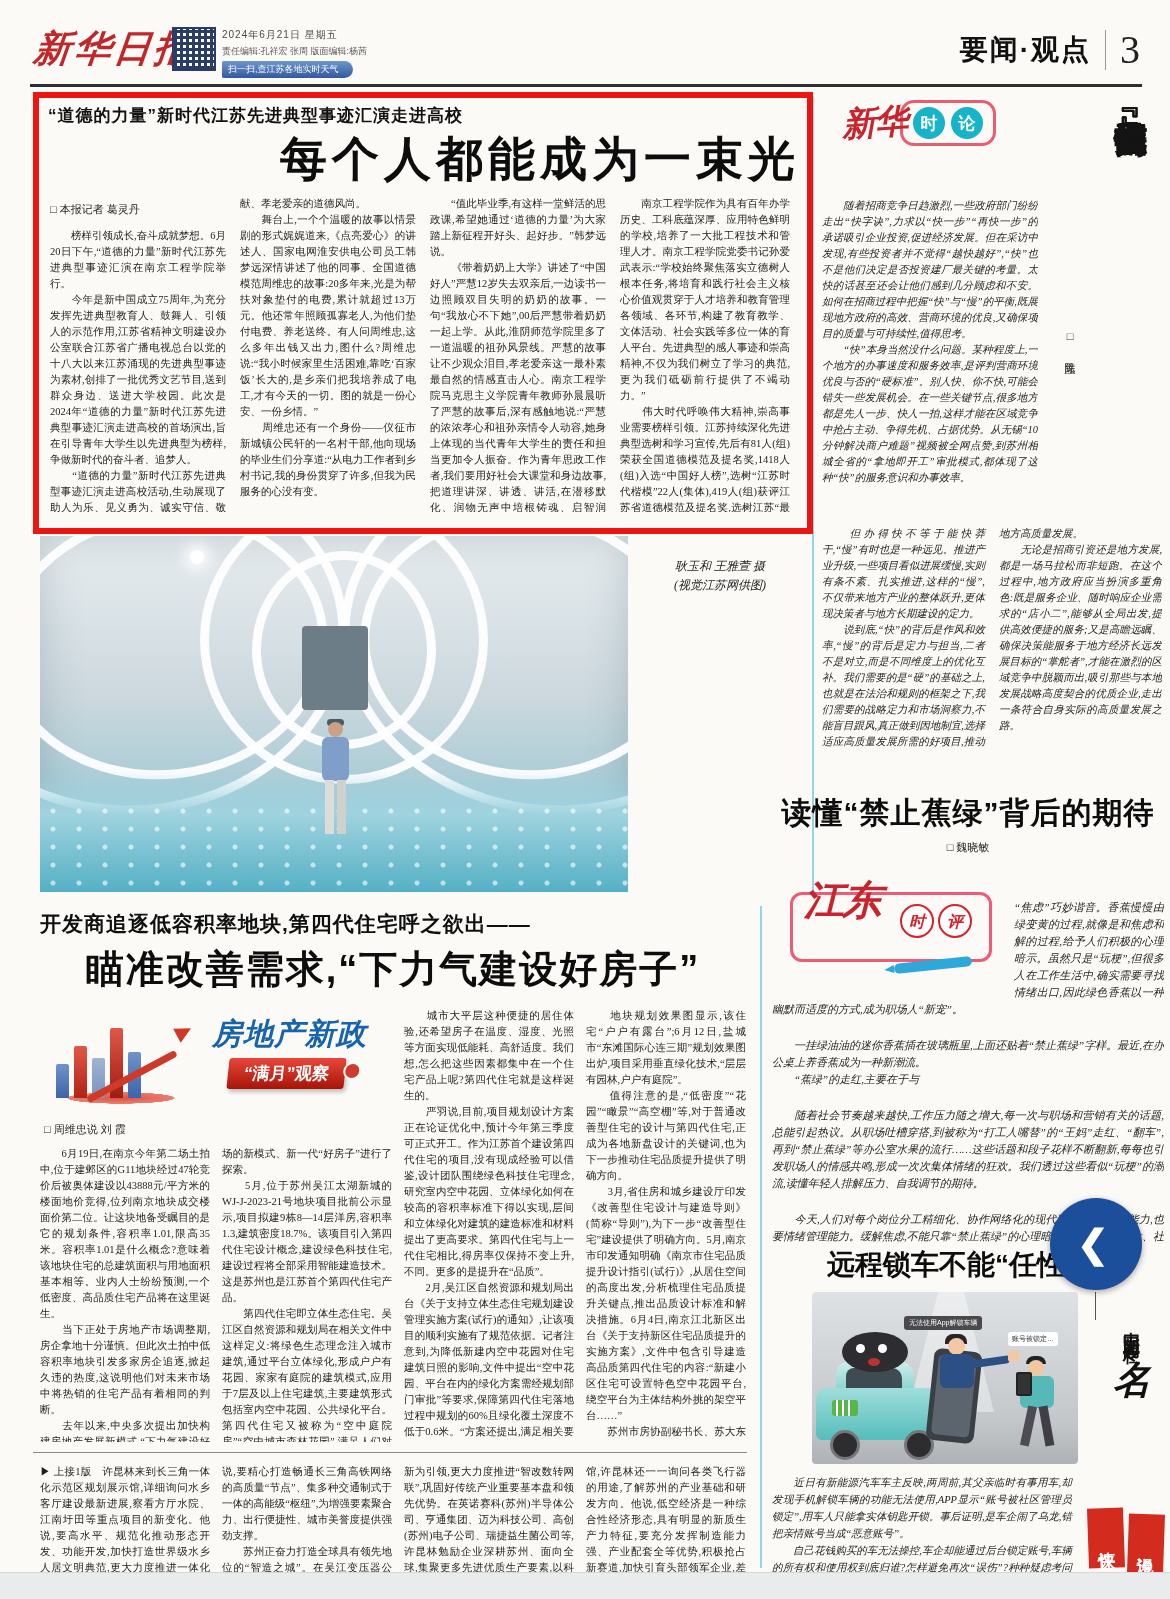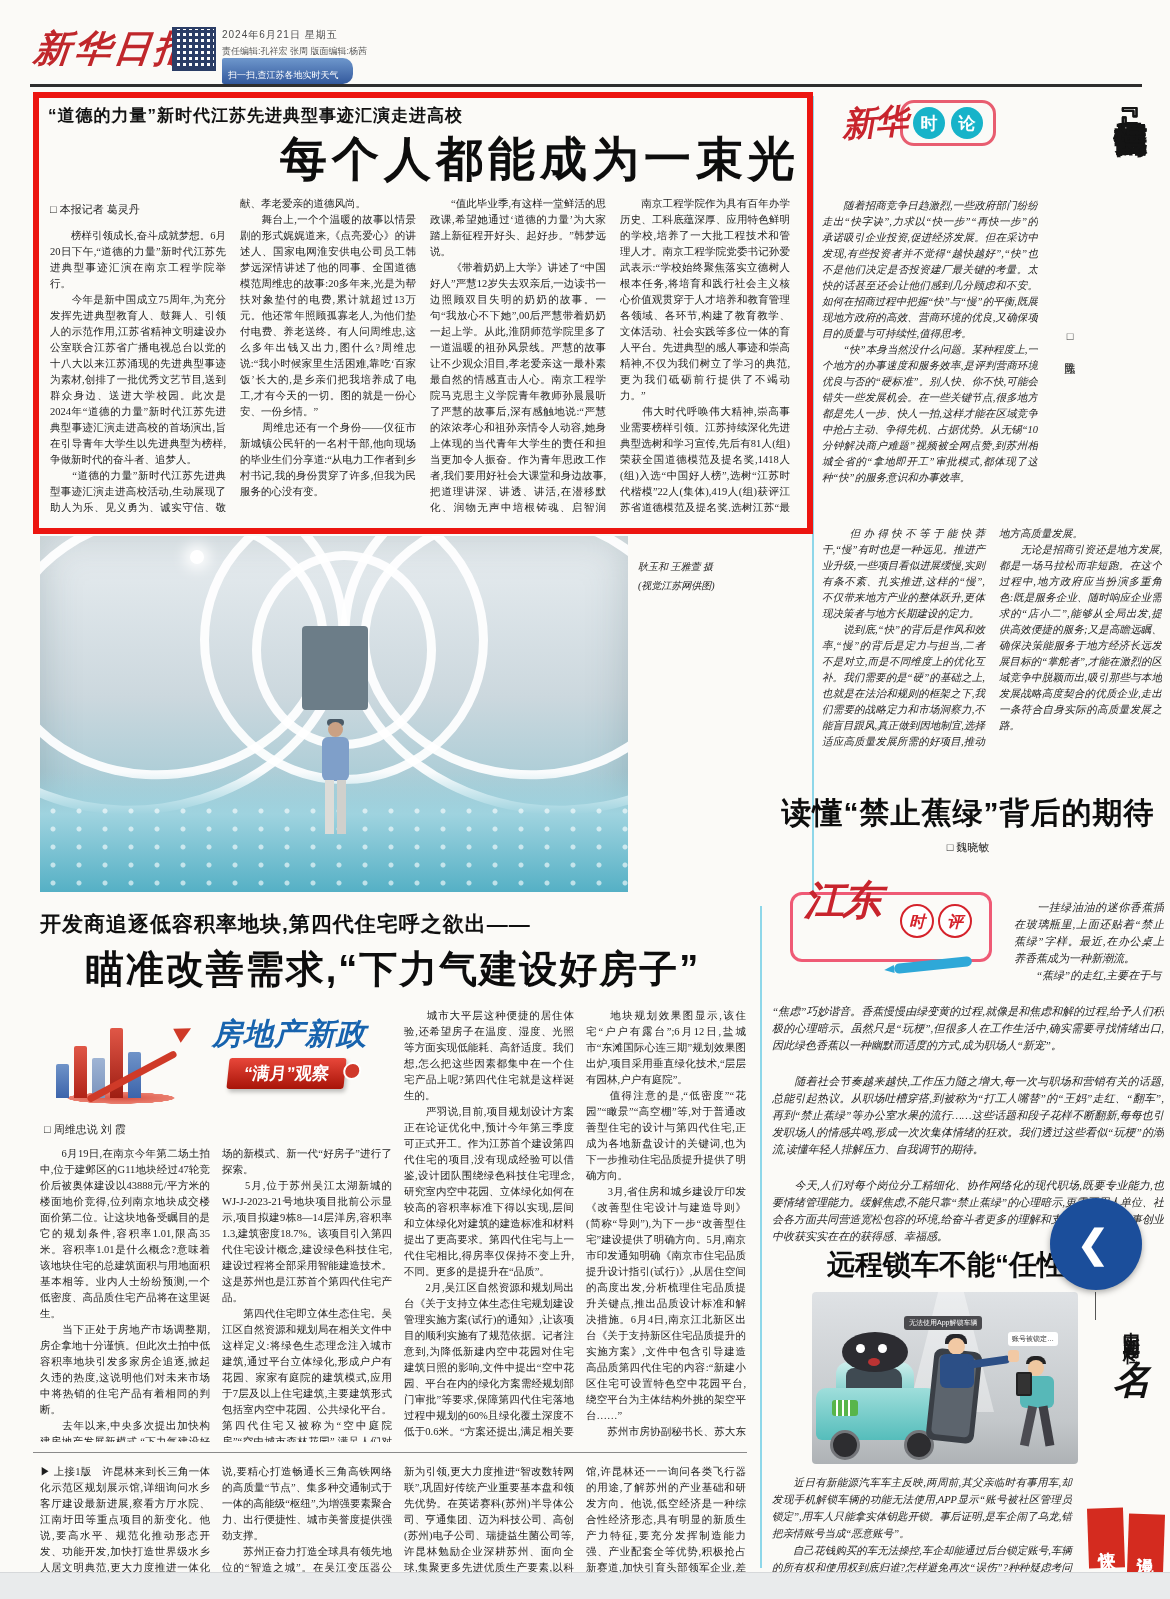--- a/index.html
+++ b/index.html
@@ -8,21 +8,21 @@
   
   .brandname{position:absolute;left:34px;top:24px;font-size:37px;font-weight:900;font-style:italic;
         color:#c0272b;letter-spacing:3px;transform:skewX(-6deg);font-family:"Liberation Serif",serif;}
   .qr{position:absolute;left:172px;top:27px;width:40px;height:40px;border:2px solid #2b3d66;background:
       repeating-linear-gradient(0deg,#2b3d66 0 3px,transparent 3px 6px),
       repeating-linear-gradient(90deg,#2b3d66 0 3px,#fff 3px 6px);}
   .pubinfo{position:absolute;left:222px;top:28px;font-family:"Liberation Sans",sans-serif;}
   .pubinfo .l1{font-size:10px;color:#4a4a4a;letter-spacing:1px;}
   .pubinfo .l2{font-size:9px;color:#5a5a5a;margin-top:3px;}
   .weatherbar{display:inline-block;background:linear-gradient(180deg,#6e97cc,#33599d);
-      color:#fff;font-size:9px;padding:11px 14px 2px 6px;border-radius:2px 10px 10px 2px;}
+      color:#fff;font-size:9px;padding:2px 14px 2px 6px;border-radius:2px 10px 10px 2px;}
   .sectionblock{position:absolute;right:30px;top:26px;display:flex;align-items:center;gap:14px;
       font-family:"Liberation Sans",sans-serif;}
   .sectiontitle{font-size:28px;font-weight:900;color:#111;letter-spacing:2px;}
   .sectiondiv{width:1px;height:40px;background:#999;}
   .pagenum{font-size:40px;color:#222;font-family:"Liberation Serif",serif;}
   .toprule{position:absolute;left:30px;top:84px;width:1112px;height:3px;background:#2e2e2e;}
   
   .redbox{position:absolute;left:33px;top:92px;width:768px;height:430px;border:6px solid #ec1510;z-index:5;}
   .kicker{position:absolute;left:48px;top:104px;font-family:"Liberation Sans",sans-serif;
       font-size:17px;font-weight:700;color:#111;letter-spacing:1px;}
@@ -71,21 +71,21 @@
       background:linear-gradient(180deg,rgba(160,215,227,0),#9fd3df 35%,#55b0c5 100%);}
   .photo .speckles{position:absolute;left:0;bottom:0;width:100%;height:90px;opacity:.6;
       background-image:radial-gradient(circle 2px,#fff 0 2px,transparent 3px);background-size:26px 18px;}
   .worker{position:absolute;left:276px;top:186px;width:40px;height:120px;}
   .worker .head{position:absolute;left:12px;top:0;width:15px;height:15px;border-radius:50%;background:#caa184;}
   .worker .cap{position:absolute;left:11px;top:-3px;width:17px;height:7px;border-radius:4px;background:#4a5a66;}
   .worker .torso{position:absolute;left:6px;top:15px;width:27px;height:44px;border-radius:6px;background:#7f9fc9;}
   .worker .legL{position:absolute;left:9px;top:58px;width:9px;height:54px;background:#dcdcd8;}
   .worker .legR{position:absolute;left:21px;top:58px;width:9px;height:54px;background:#d0d0cc;}
   .caption{position:absolute;left:638px;top:548px;width:164px;font-size:10.5px;line-height:17px;}
-  .caption .credit{margin-top:10px;text-align:left;font-size:10px;}
+  .caption .credit{margin-top:10px;text-align:center;font-size:12px;}
   
   .h-kicker{position:absolute;left:40px;top:910px;font-family:"Liberation Sans",sans-serif;
       font-size:21px;font-weight:900;color:#0f0f0f;letter-spacing:1px;}
   .h-headline{position:absolute;left:40px;top:944px;width:706px;text-align:center;
       font-family:"Liberation Sans",sans-serif;font-size:38px;font-weight:900;letter-spacing:2px;color:#0d0d0d;}
   .graphic{position:absolute;left:42px;top:1006px;width:330px;height:108px;}
   .bars{position:absolute;left:14px;bottom:16px;width:120px;height:78px;display:flex;align-items:flex-end;gap:5px;}
   .bars span{display:block;width:13px;border-radius:2px 2px 0 0;}
   .bars span:nth-child(1){height:34px;background:linear-gradient(180deg,#6f93c8,#3c64ab);}
   .bars span:nth-child(2){height:52px;background:linear-gradient(180deg,#e05747,#b02317);}
@@ -195,20 +195,25 @@
 
 <div class="page">
 
   <div class="brandname">新华日报</div>
   <div class="qr"></div>
   <div class="pubinfo">
     <div class="l1">2024年6月21日  星期五</div>
     <div class="l2">责任编辑:孔祥宏 张周  版面编辑:杨茜</div>
     <div class="weatherbar">扫一扫,查江苏各地实时天气</div>
   </div>
+  <div class="sectionblock">
+    <span class="sectiontitle">要闻·观点</span>
+    <span class="sectiondiv"></span>
+    <span class="pagenum">3</span>
+  </div>
   <div class="toprule"></div>
 
   <div class="redbox"></div>
   <div class="kicker">“道德的力量”新时代江苏先进典型事迹汇演走进高校</div>
   <div class="bigheadline">每个人都能成为一束光</div>
   <div class="byline lead-byline">□ 本报记者 葛灵丹</div>
   <div class="coltext lead-c1">　　榜样引领成长,奋斗成就梦想。6月20日下午,“道德的力量”新时代江苏先进典型事迹汇演在南京工程学院举行。
 　　今年是新中国成立75周年,为充分发挥先进典型教育人、鼓舞人、引领人的示范作用,江苏省精神文明建设办公室联合江苏省广播电视总台以党的十八大以来江苏涌现的先进典型事迹为素材,创排了一批优秀文艺节目,送到群众身边、送进大学校园。此次是2024年“道德的力量”新时代江苏先进典型事迹汇演走进高校的首场演出,旨在引导青年大学生以先进典型为榜样,争做新时代的奋斗者、追梦人。
 　　“道德的力量”新时代江苏先进典型事迹汇演走进高校活动,生动展现了助人为乐、见义勇为、诚实守信、敬业奉</div>
   <div class="coltext lead-c2">献、孝老爱亲的道德风尚。
@@ -310,23 +315,23 @@
     <h2 class="jd-headline">读懂“禁止蕉绿”背后的期待</h2>
     <div class="byline jd-byline">□ 魏晓敏</div>
     <div class="jd-flow kai">
       <span class="jd-logo">
         <span class="jd-frame"></span>
         <span class="script-red jd-script">江东</span>
         <span class="jd-circle jd-c1">时</span>
         <span class="jd-circle jd-c2">评</span>
         <span class="jd-pen"></span>
       </span>
+      <p>“焦虑”巧妙谐音。香蕉慢慢由绿变黄的过程,就像是和焦虑和解的过程,给予人们积极的心理暗示。虽然只是“玩梗”,但很多人在工作生活中,确实需要寻找情绪出口,因此绿色香蕉以一种幽默而适度的方式,成为职场人“新宠”。</p>
       <p>　　一挂绿油油的迷你香蕉插在玻璃瓶里,上面还贴着“禁止蕉绿”字样。最近,在办公桌上养香蕉成为一种新潮流。
 　　“蕉绿”的走红,主要在于与</p>
-      <p>“焦虑”巧妙谐音。香蕉慢慢由绿变黄的过程,就像是和焦虑和解的过程,给予人们积极的心理暗示。虽然只是“玩梗”,但很多人在工作生活中,确实需要寻找情绪出口,因此绿色香蕉以一种幽默而适度的方式,成为职场人“新宠”。</p>
       <p>　　随着社会节奏越来越快,工作压力随之增大,每一次与职场和营销有关的话题,总能引起热议。从职场吐槽穿搭,到被称为“打工人嘴替”的“王妈”走红、“翻车”,再到“禁止蕉绿”等办公室水果的流行……这些话题和段子花样不断翻新,每每也引发职场人的情感共鸣,形成一次次集体情绪的狂欢。我们透过这些看似“玩梗”的潮流,读懂年轻人排解压力、自我调节的期待。</p>
       <p>　　今天,人们对每个岗位分工精细化、协作网络化的现代职场,既要专业能力,也要情绪管理能力。缓解焦虑,不能只靠“禁止蕉绿”的心理暗示,更需要用人单位、社会各方面共同营造宽松包容的环境,给奋斗者更多的理解和支持,让大家在干事创业中收获实实在在的获得感、幸福感。</p>
     </div>
   </div>
 
   <div class="right-low">
     <h2 class="ct-headline">远程锁车不能“任性”</h2>
     <div class="cartoon">
       <div class="beam"></div>
       <div class="car-roof"></div>

